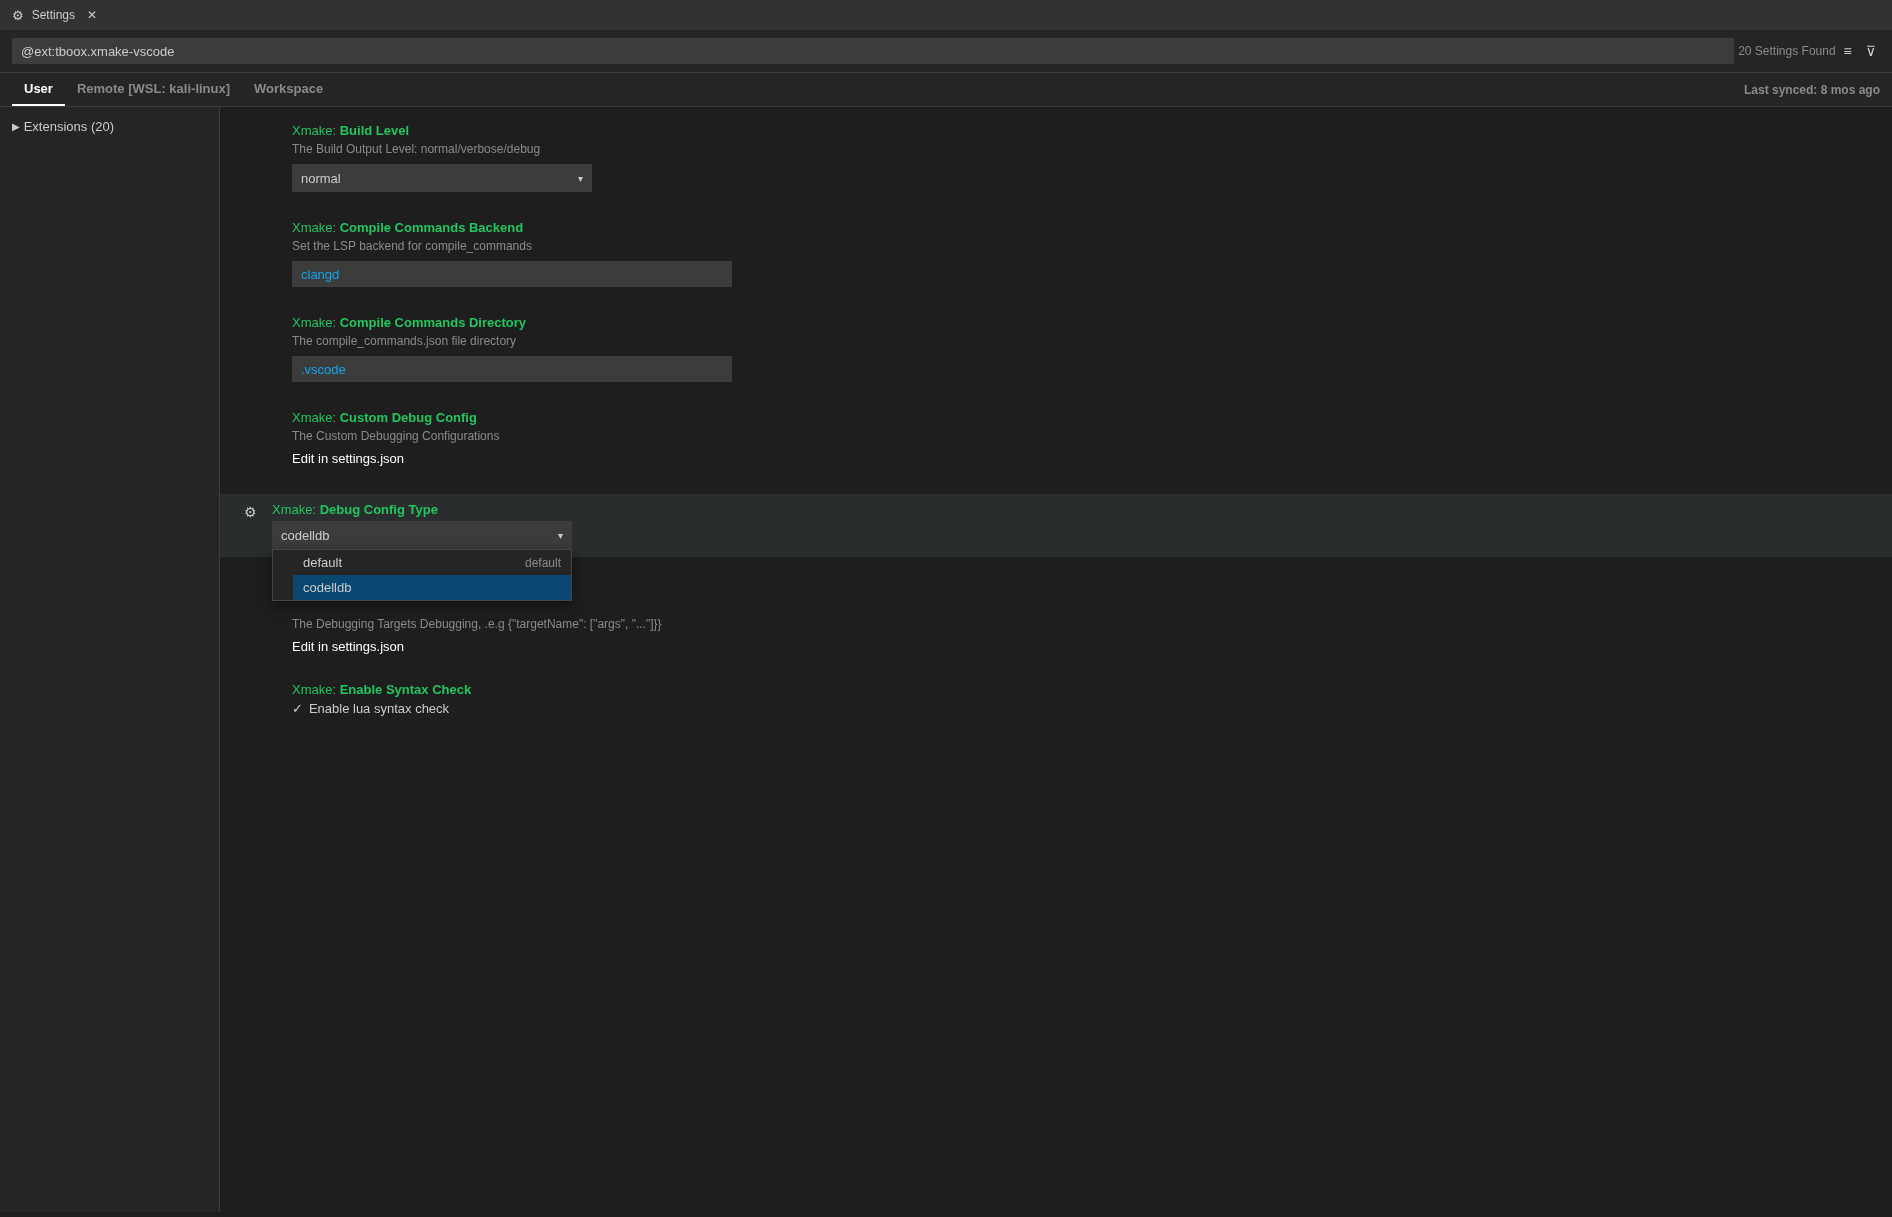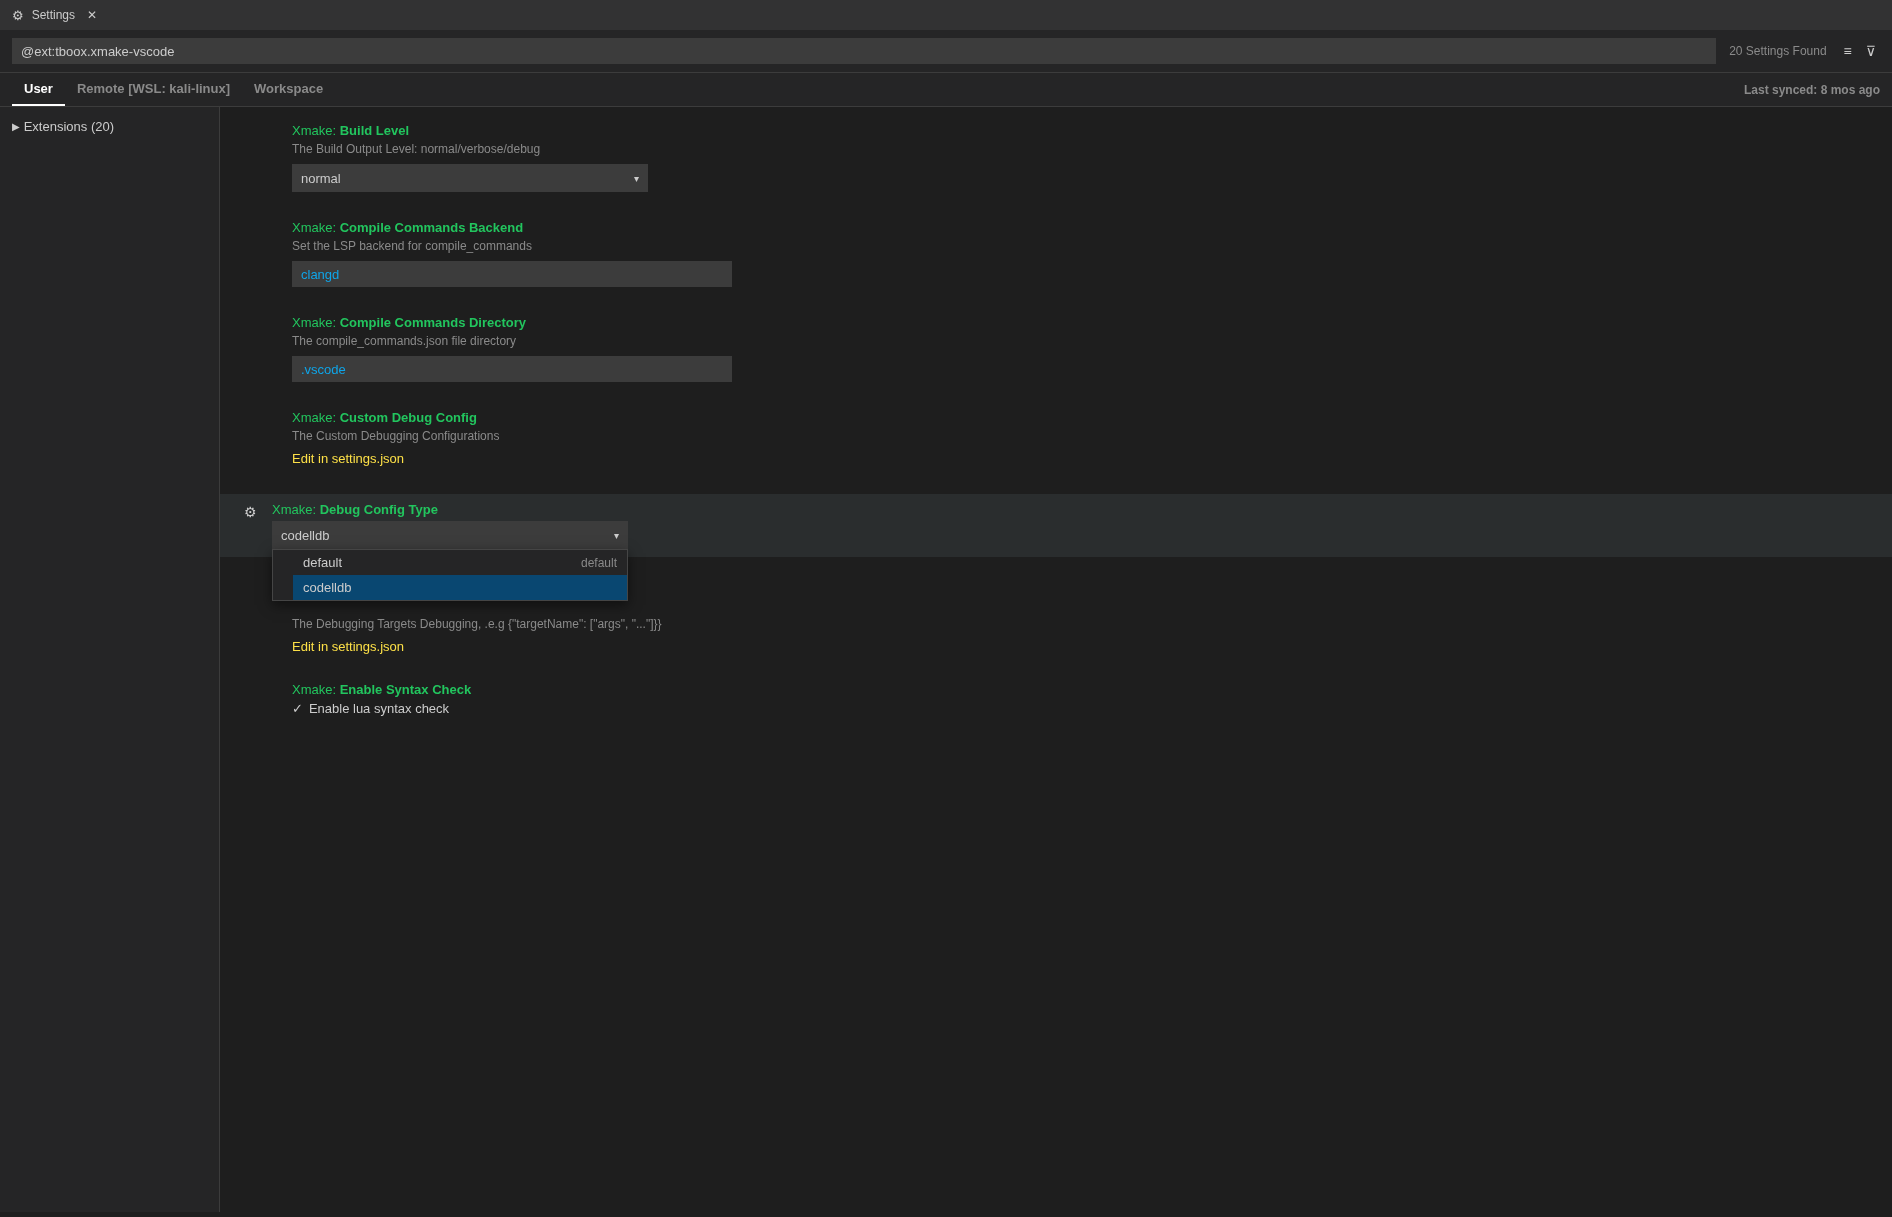--- a/index.html
+++ b/index.html
@@ -35,21 +35,21 @@
       align-items: center;
       justify-content: center;
     }
 
     
     .searchbar {
       background: #252526;
       padding: 8px 12px;
       display: flex;
       align-items: center;
-      gap: 13px;
+      gap: 4px;
       border-bottom: 1px solid #3c3c3c;
     }
     .search-input {
       background: #3c3c3c;
       border: 1px solid #3c3c3c;
       color: #cccccc;
       font-size: 13px;
       padding: 4px 8px;
       flex: 1;
       outline: none;
@@ -165,31 +165,31 @@
       background: #3c3c3c;
       border: 1px solid #3c3c3c;
       color: #0ea5e9;
       font-size: 13px;
       padding: 4px 8px;
       width: 440px;
       outline: none;
       height: 26px;
     }
     .setting-link {
-      color: #fde047;
+      color: #ffffff;
       cursor: pointer;
       font-size: 13px;
       text-decoration: none;
       margin-top: 20px;
     }
 
     
     .dropdown-wrapper {
       position: relative;
-      width: 356px;
+      width: 300px;
     }
     .dropdown {
       background: #3c3c3c;
       border: 1px solid #3c3c3c;
       color: #cccccc;
       font-size: 13px;
       padding: 4px 8px;
       width: 100%;
       height: 28px;
       cursor: pointer;

